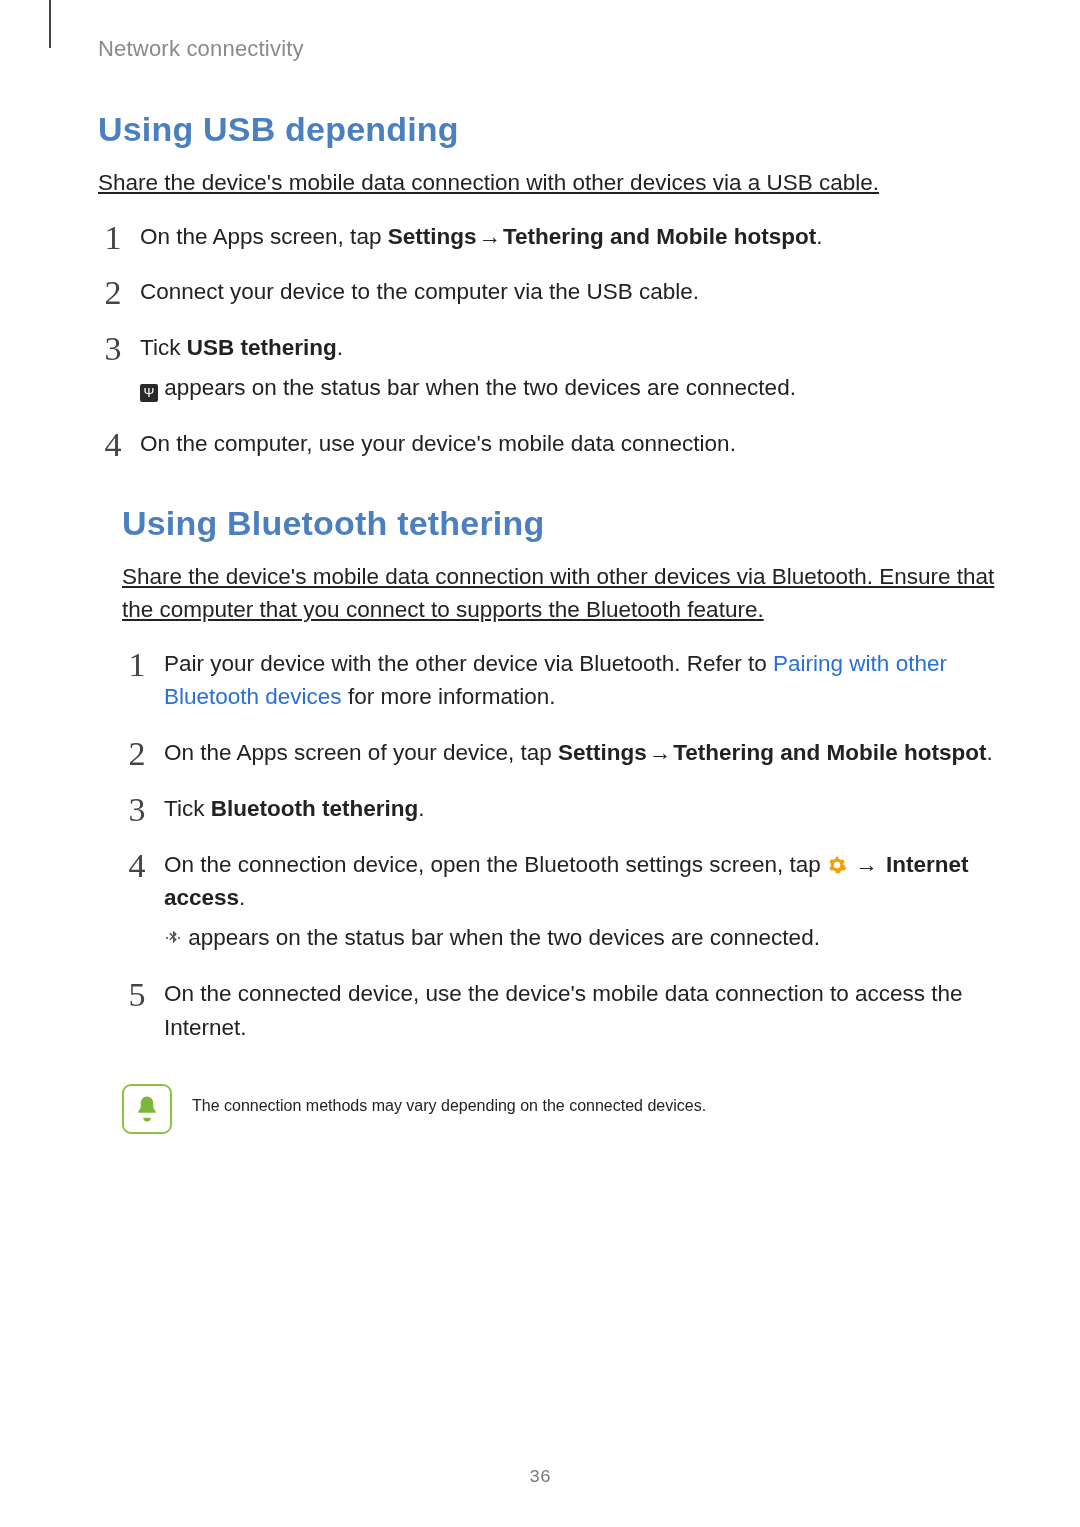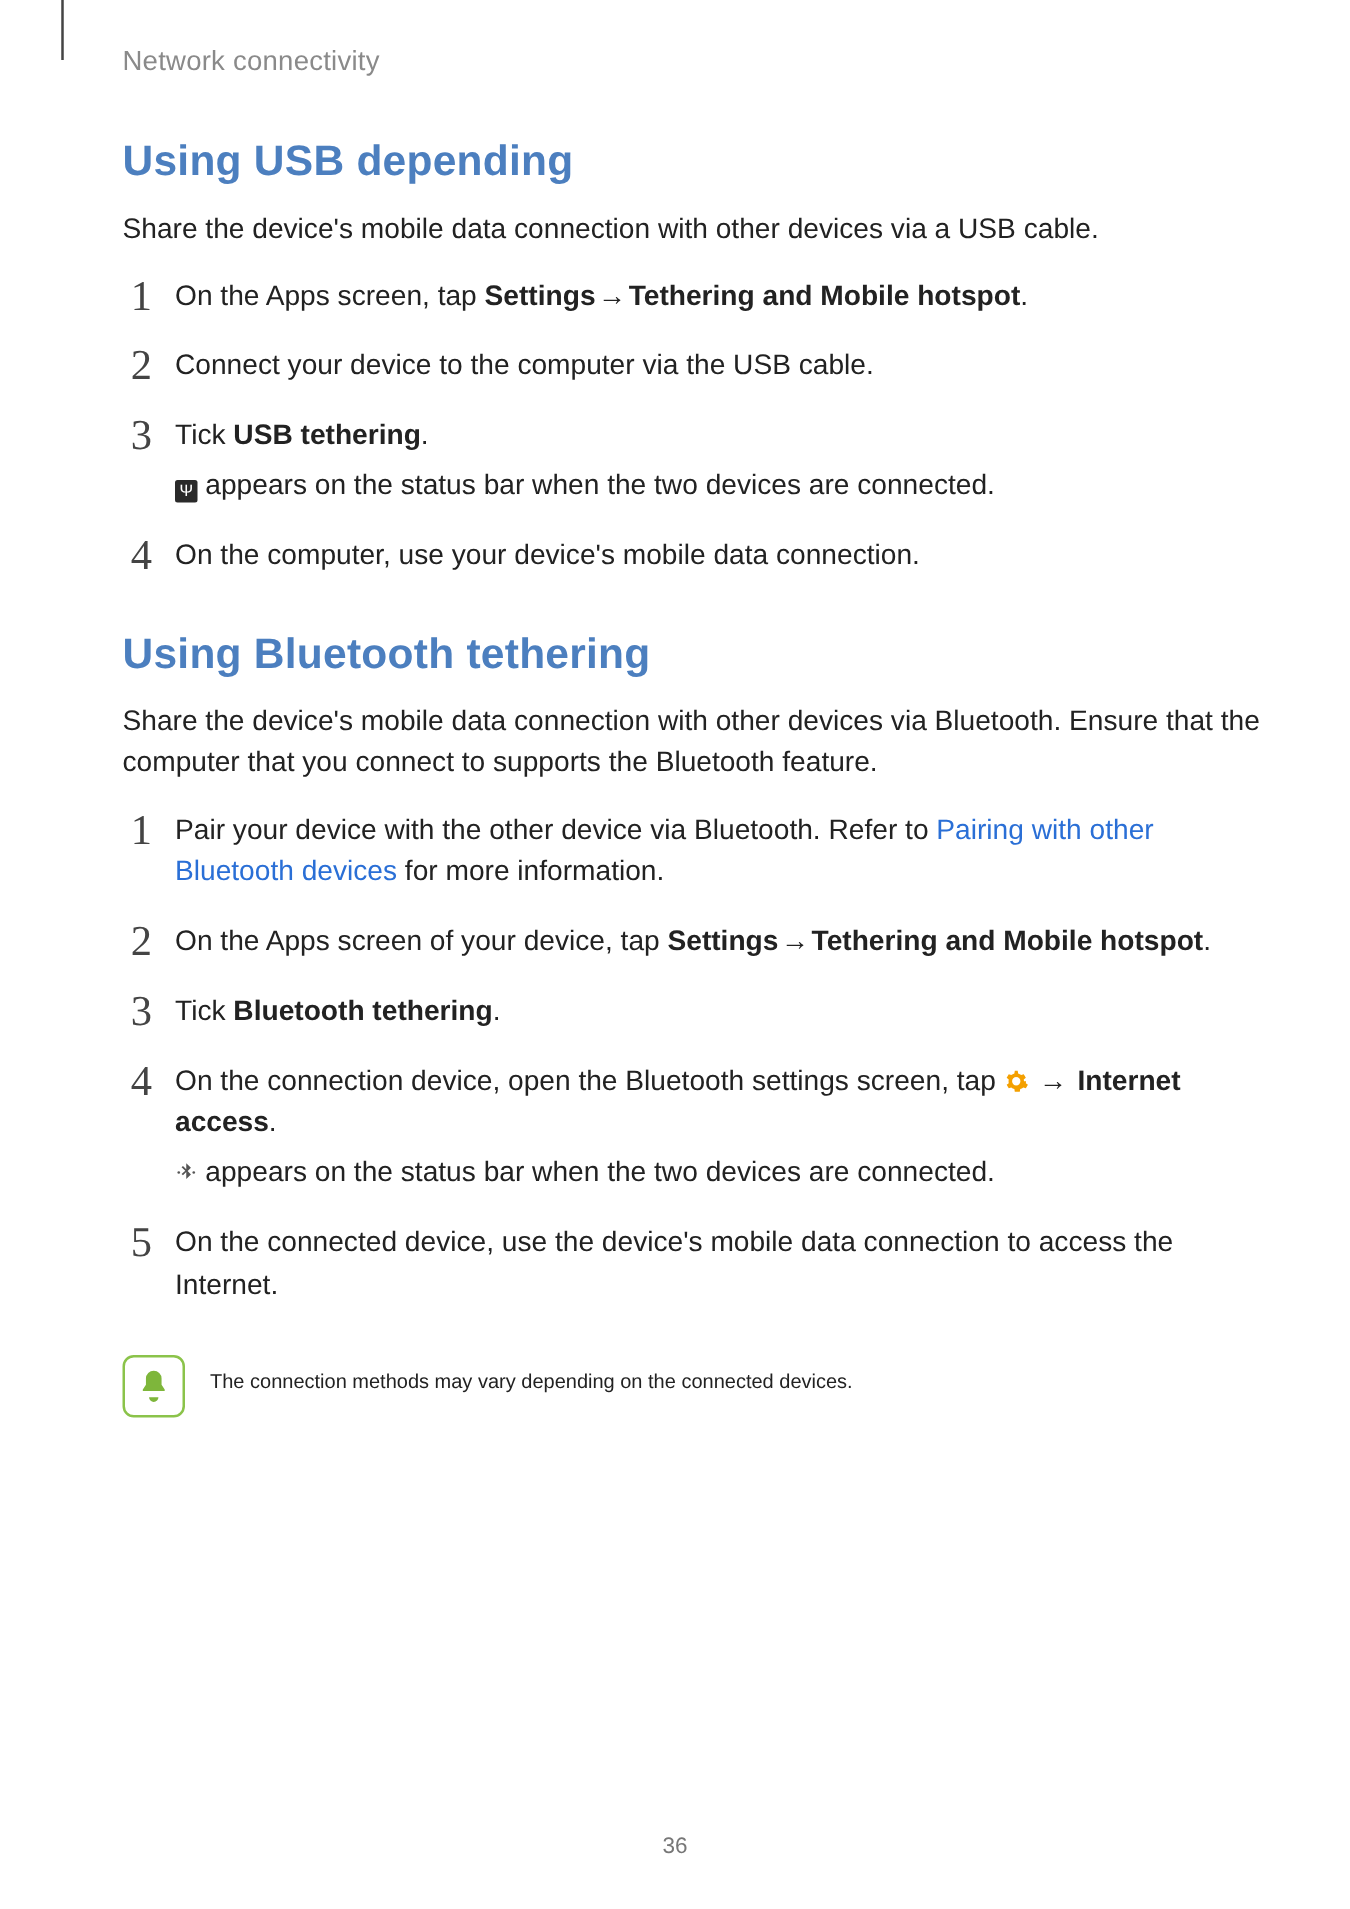--- a/index.html
+++ b/index.html
@@ -39,20 +39,21 @@
     color: #4c7fbf;
     font-size: 34px;
     font-weight: 700;
     margin: 0 0 18px 0;
     letter-spacing: 0.2px;
   }
   .intro {
     font-size: 22.5px;
     line-height: 1.45;
     margin: 0 0 20px 0;
+    text-decoration: underline;
   }
   ol.steps {
     list-style: none;
     margin: 0 0 40px 0;
     padding: 0;
     counter-reset: step;
   }
   ol.steps > li {
     counter-increment: step;
     position: relative;
@@ -66,21 +67,21 @@
     position: absolute;
     left: 0;
     top: -8px;
     font-size: 34px;
     color: #444;
     font-weight: 400;
     font-family: Georgia, "Times New Roman", serif;
     width: 30px;
     text-align: center;
   }
-  .section2 { margin-top: 44px; }
+  .section2 { margin-top: 44px; margin-left: 24px; }
   b { font-weight: 700; }
   .arrow { padding: 0 2px; }
   a.link { color: #2a6fd6; text-decoration: none; }
   .icon-box {
     display: inline-block;
     width: 18px;
     height: 18px;
     background: #2a2a2a;
     color: #fff;
     font-size: 13px;
@@ -125,20 +126,21 @@
     line-height: 1.45;
     padding-top: 10px;
   }
   .page-num {
     position: absolute;
     bottom: 40px;
     left: 0; right: 0;
     text-align: center;
     color: #777;
     font-size: 18px;
+    font-family: Liberation Mono, monospace;
   }
 </style>
 </head>
 <body>
 
 <div class="page">
   <div class="tick"></div>
   <div class="breadcrumb">Network connectivity</div>
 
   <h2>Using USB depending</h2>

